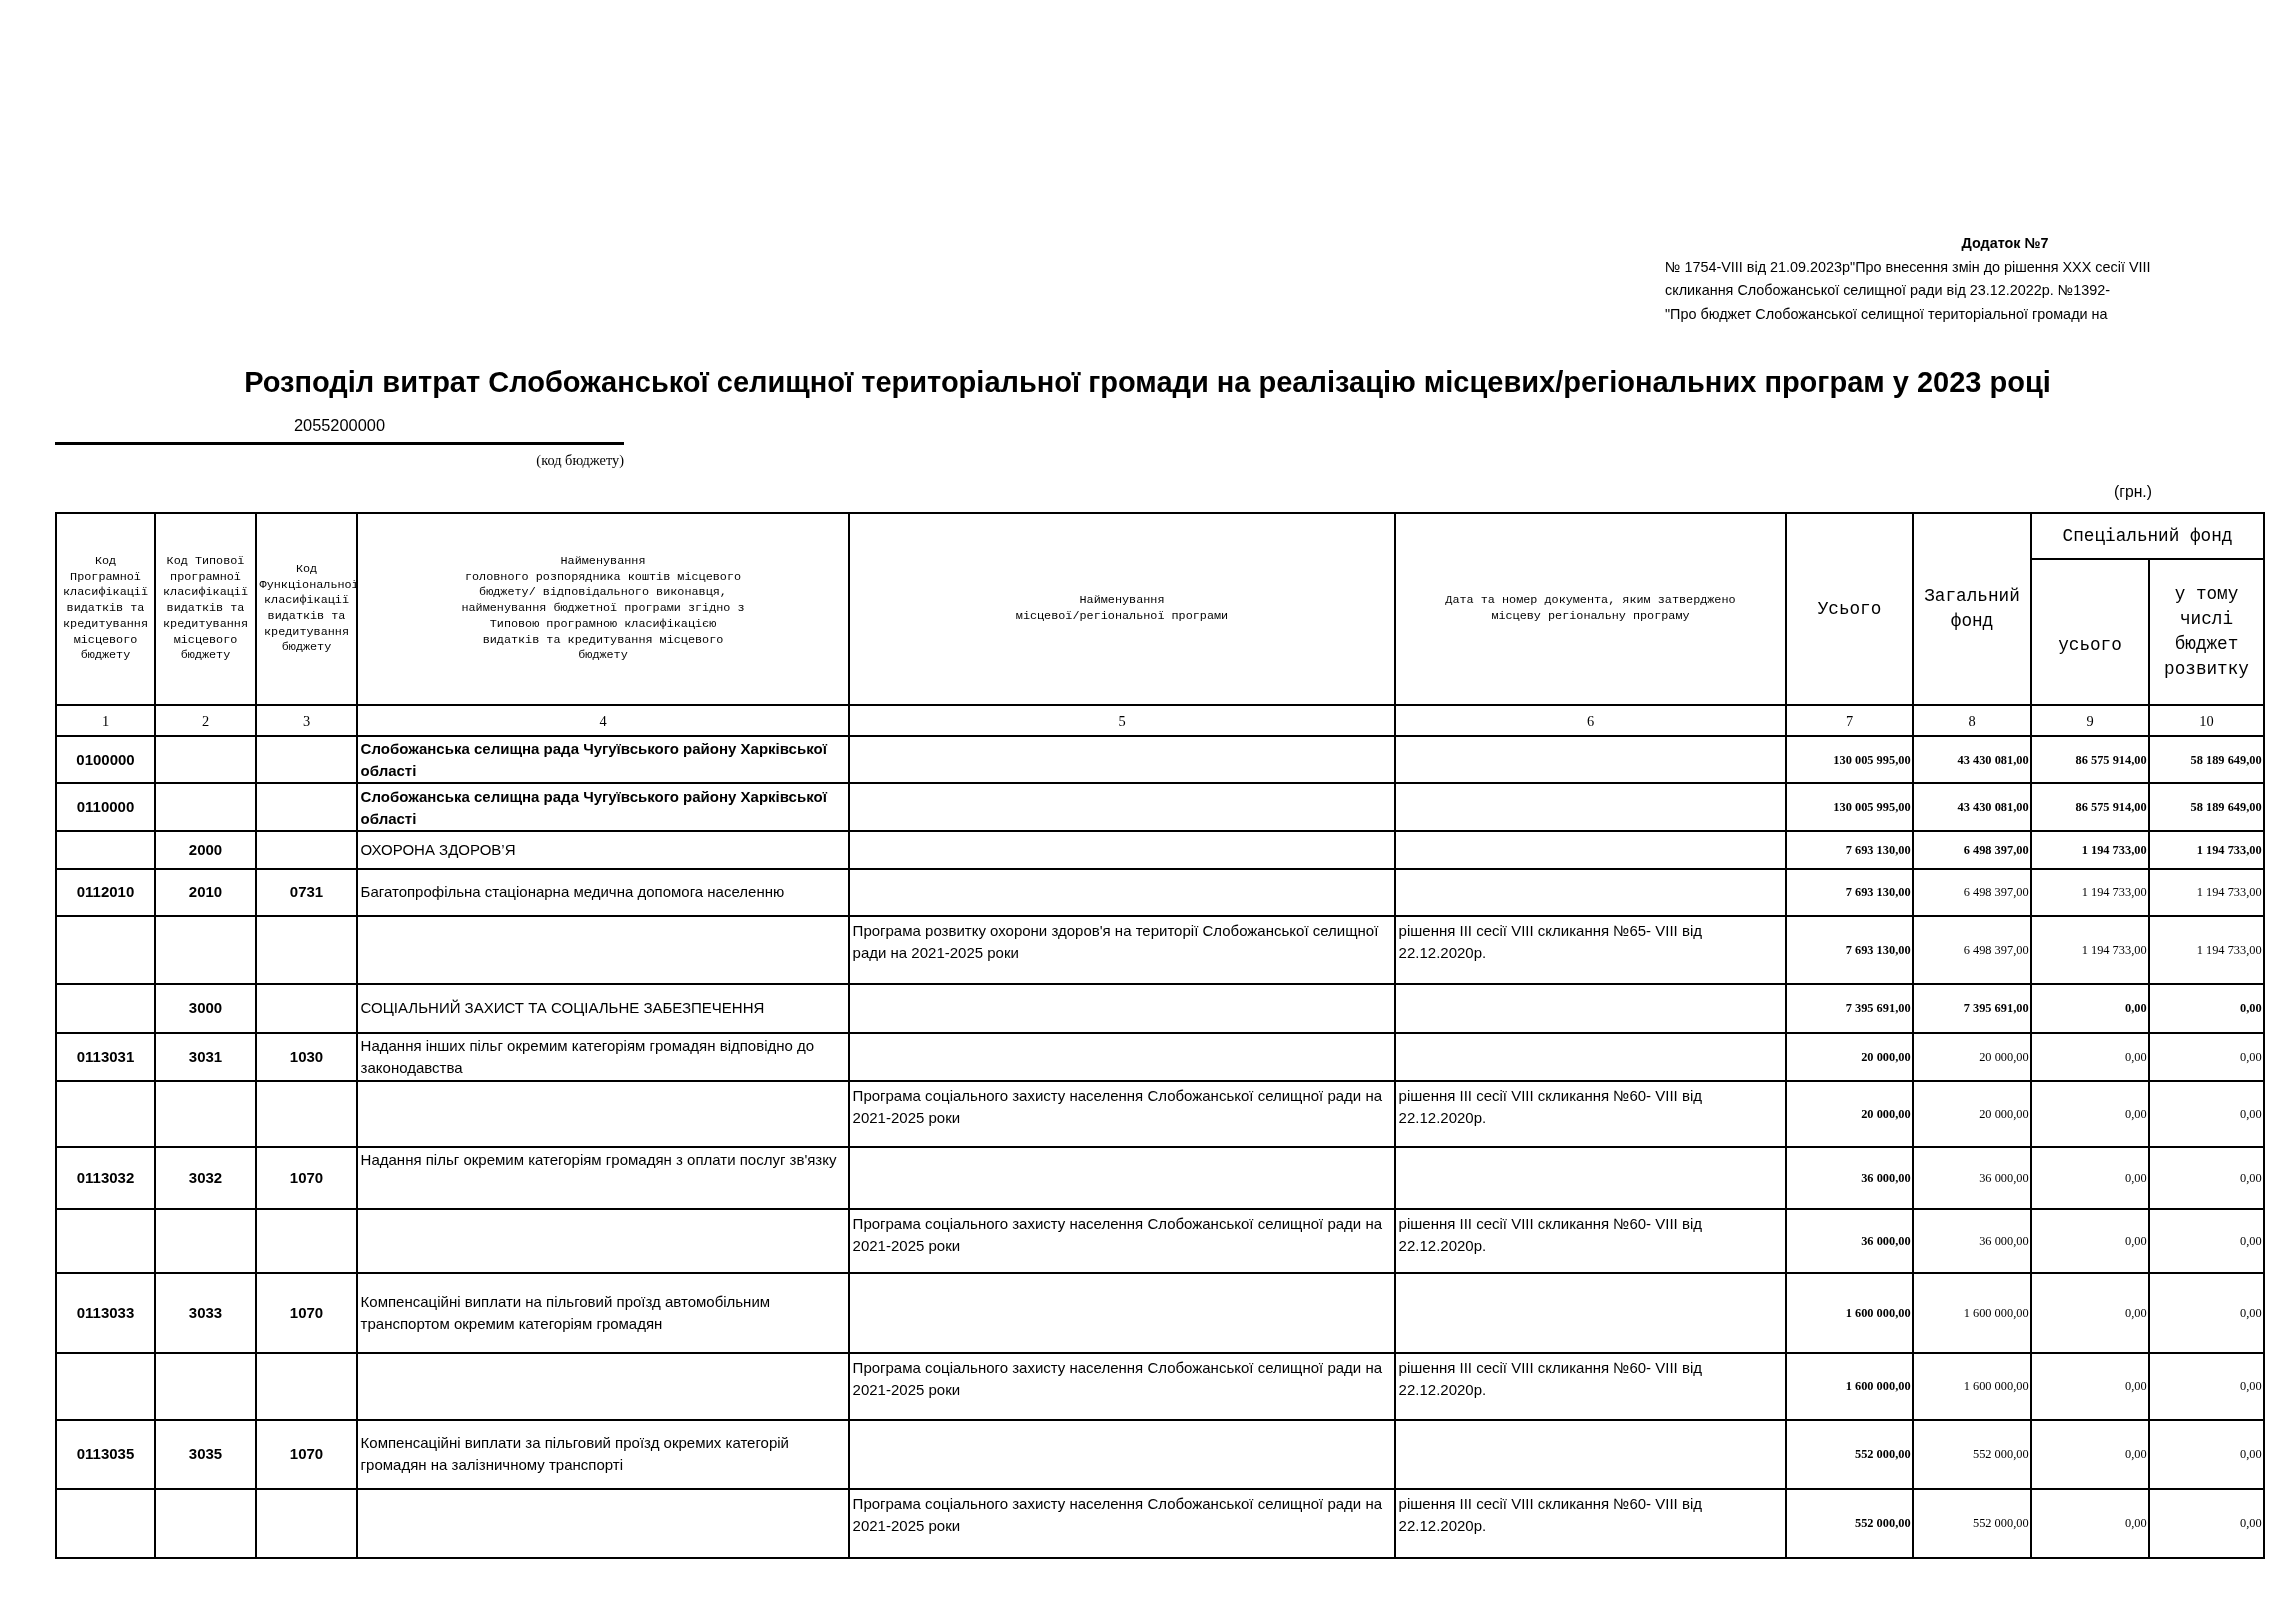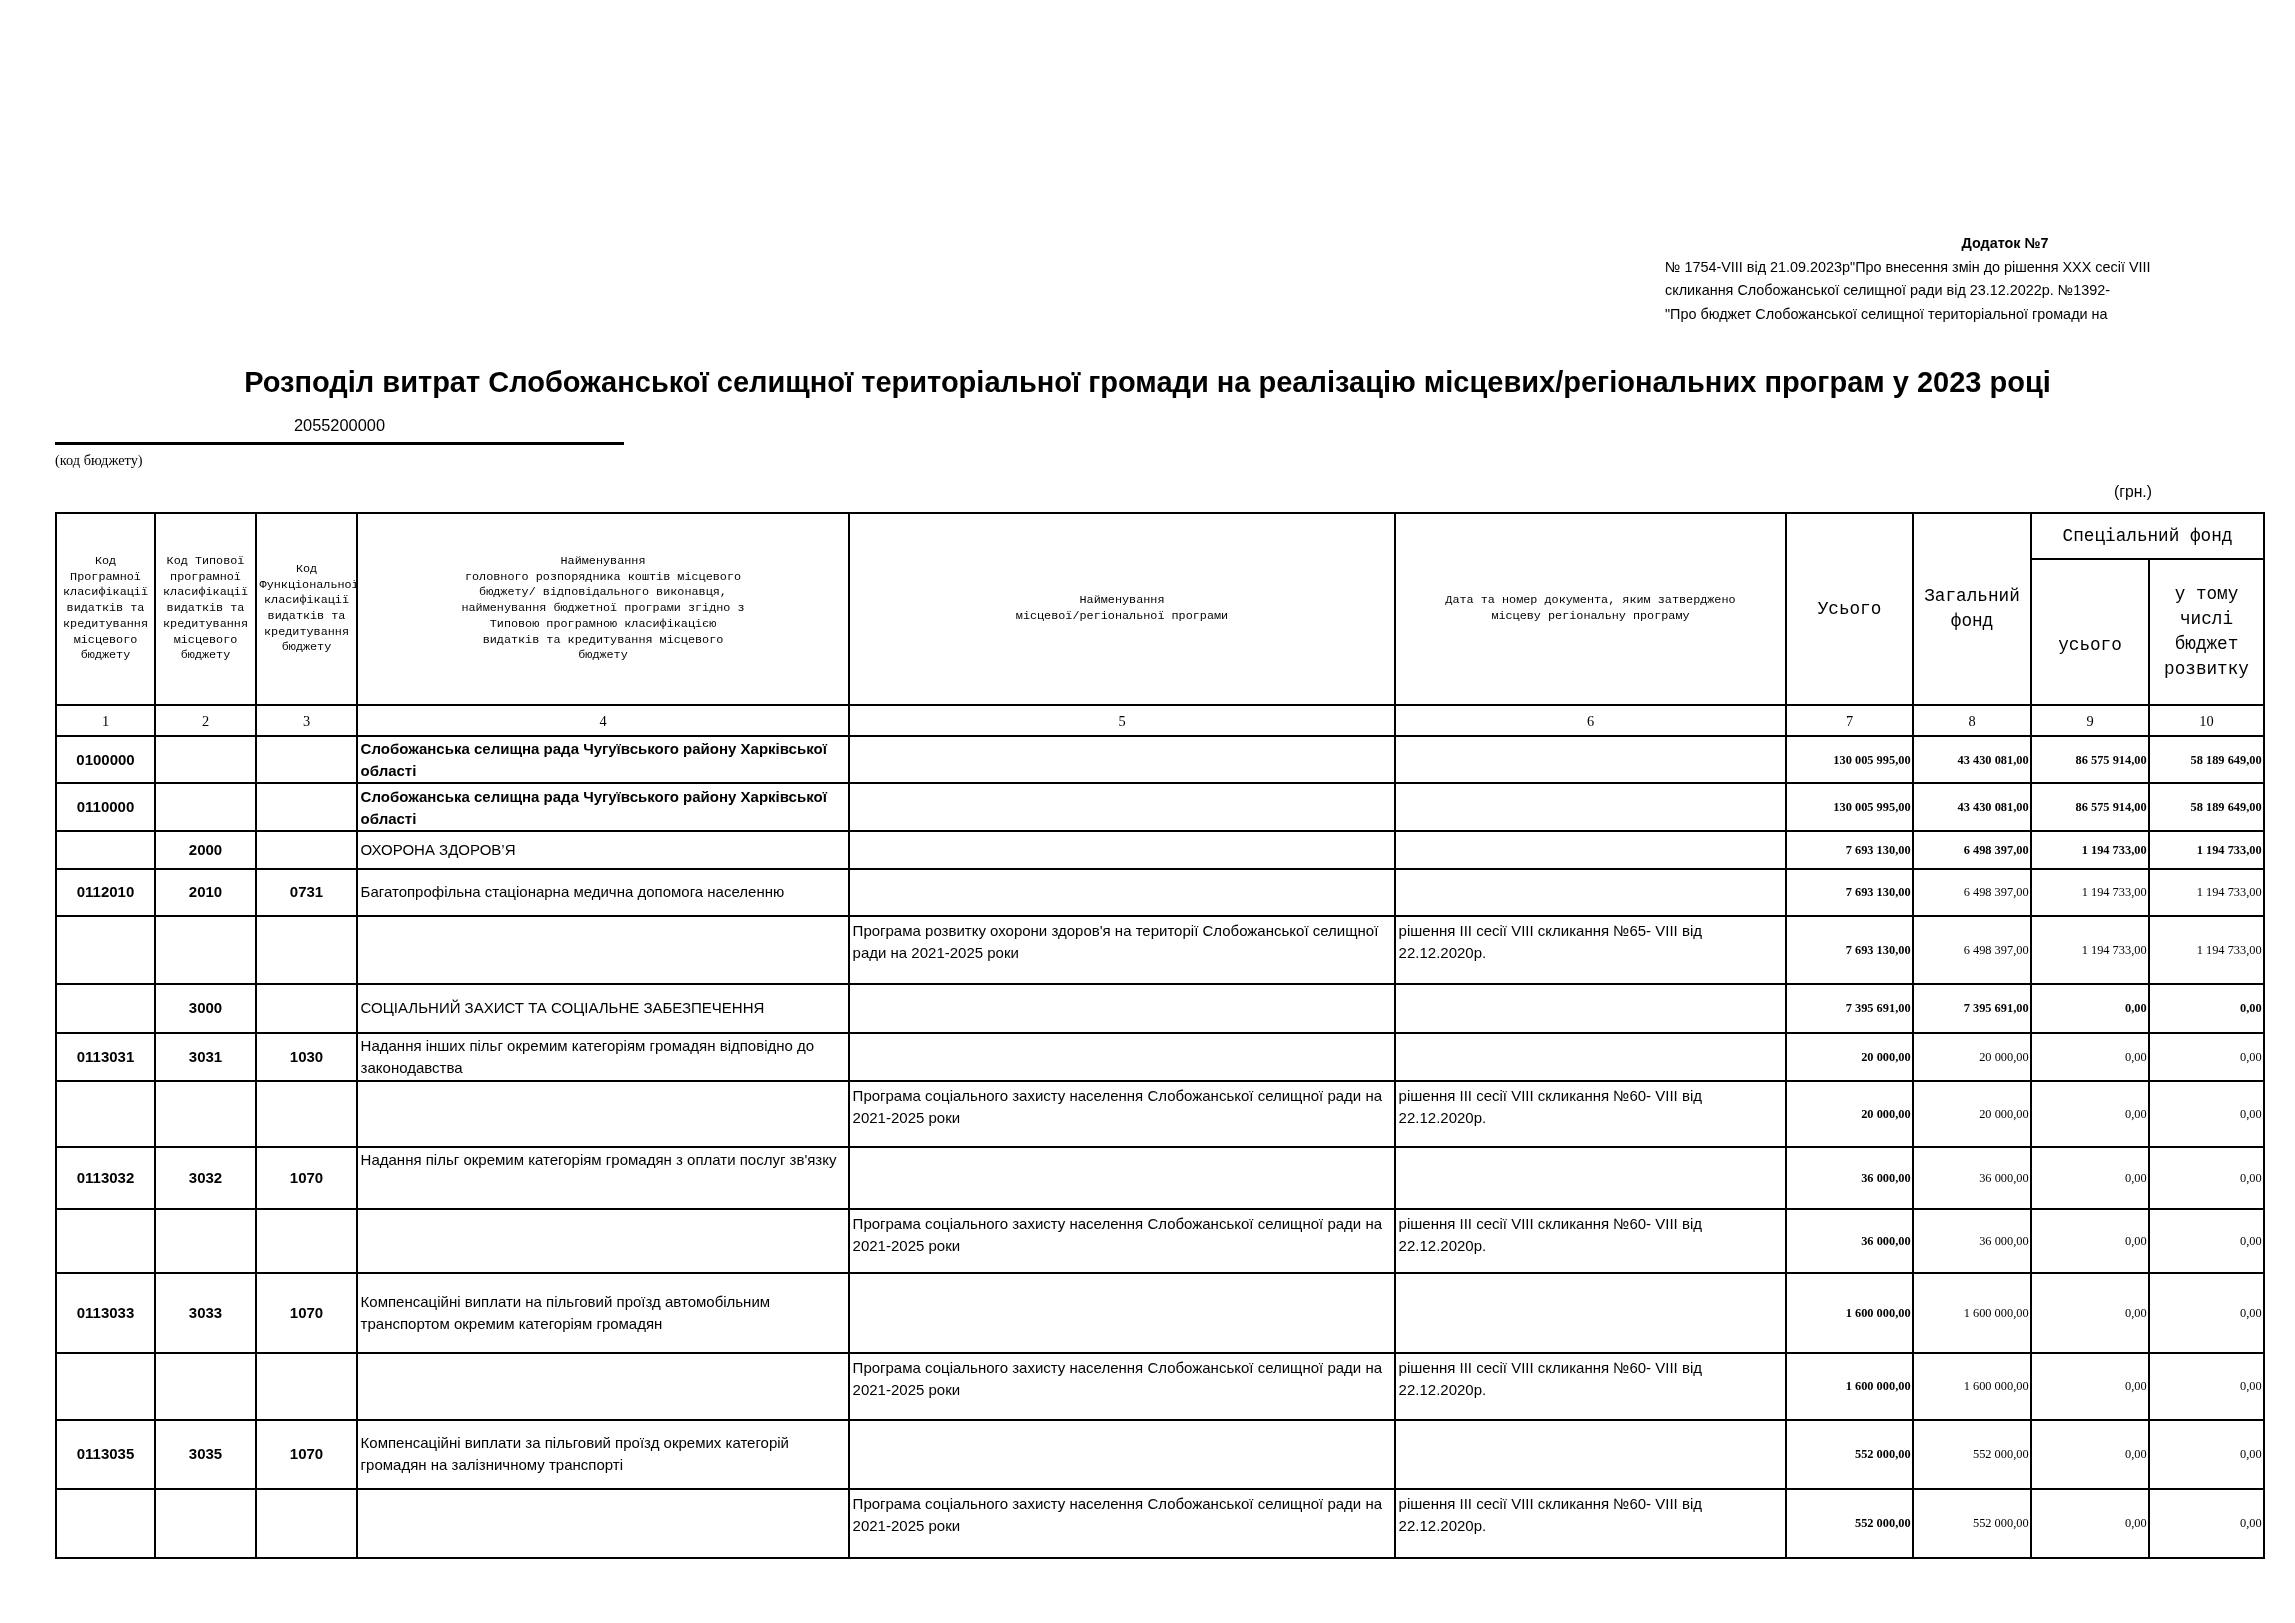--- a/index.html
+++ b/index.html
@@ -6,21 +6,21 @@
   body { width: 2295px; height: 1623px; position: relative; overflow: hidden; color: #000; }
 
   #annex { position: absolute; left: 1665px; top: 232px; width: 654px; }
   #annex .annex-title { font-family: "Liberation Sans", sans-serif; font-weight: bold; font-size: 14.4px; text-align: center; padding-left: 26px; height: 23.6px; line-height: 23.6px; }
   #annex .annex-line { font-family: "Liberation Sans", sans-serif; font-size: 14.4px; height: 23.6px; line-height: 23.6px; white-space: nowrap; }
 
   #doc-title { position: absolute; left: 0; width: 2295px; top: 359px; text-align: center; font-family: "Liberation Sans", sans-serif; font-weight: bold; font-size: 29px; line-height: 46px; }
 
   #budget-code { position: absolute; left: 55px; top: 416px; width: 569px; text-align: center; font-family: "Liberation Sans", sans-serif; font-size: 16.4px; }
   #budget-line { position: absolute; left: 55px; top: 442px; width: 569px; height: 3.3px; background: #000; }
-  #budget-code-label { position: absolute; left: 55px; top: 452px; width: 569px; text-align: left; font-family: "Liberation Serif", serif; font-size: 14.4px; }
+  #budget-code-label { position: absolute; left: 55px; top: 452px; width: 569px; text-align: right; font-family: "Liberation Serif", serif; font-size: 14.4px; }
 
   #currency { position: absolute; left: 2114px; top: 483px; font-family: "Liberation Sans", sans-serif; font-size: 15.7px; }
 
   table#programs { position: absolute; left: 55px; top: 512px; width: 2208px; border-collapse: collapse; table-layout: fixed; }
   table#programs td, table#programs th { border: 2.6px solid #000; padding: 0 2.6px; box-sizing: border-box; }
   table#programs th { font-family: Liberation Mono, monospace; font-weight: normal; font-size: 11.8px; line-height: 15.7px; text-align: center; vertical-align: middle; }
   table#programs th.big { font-size: 17.7px; line-height: 25px; }
   table#programs tr.colnum td { font-family: "Liberation Serif", serif; font-size: 14.4px; text-align: center; height: 31px; }
   table#programs td { font-family: "Liberation Sans", sans-serif; font-size: 15px; line-height: 22px; vertical-align: middle; }
   td.code { text-align: center; font-weight: bold; }

